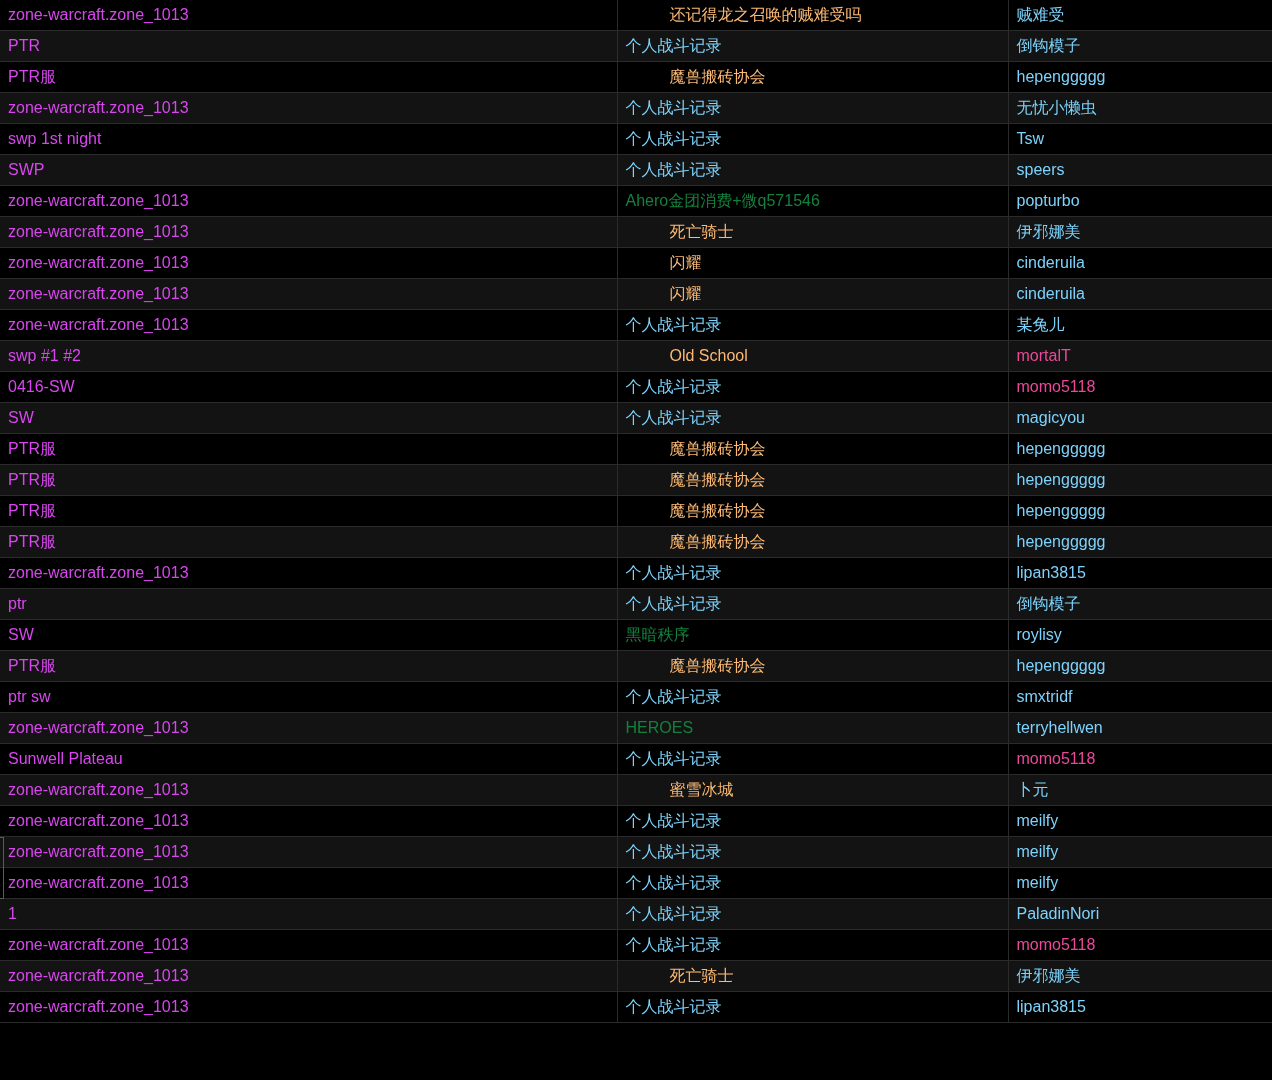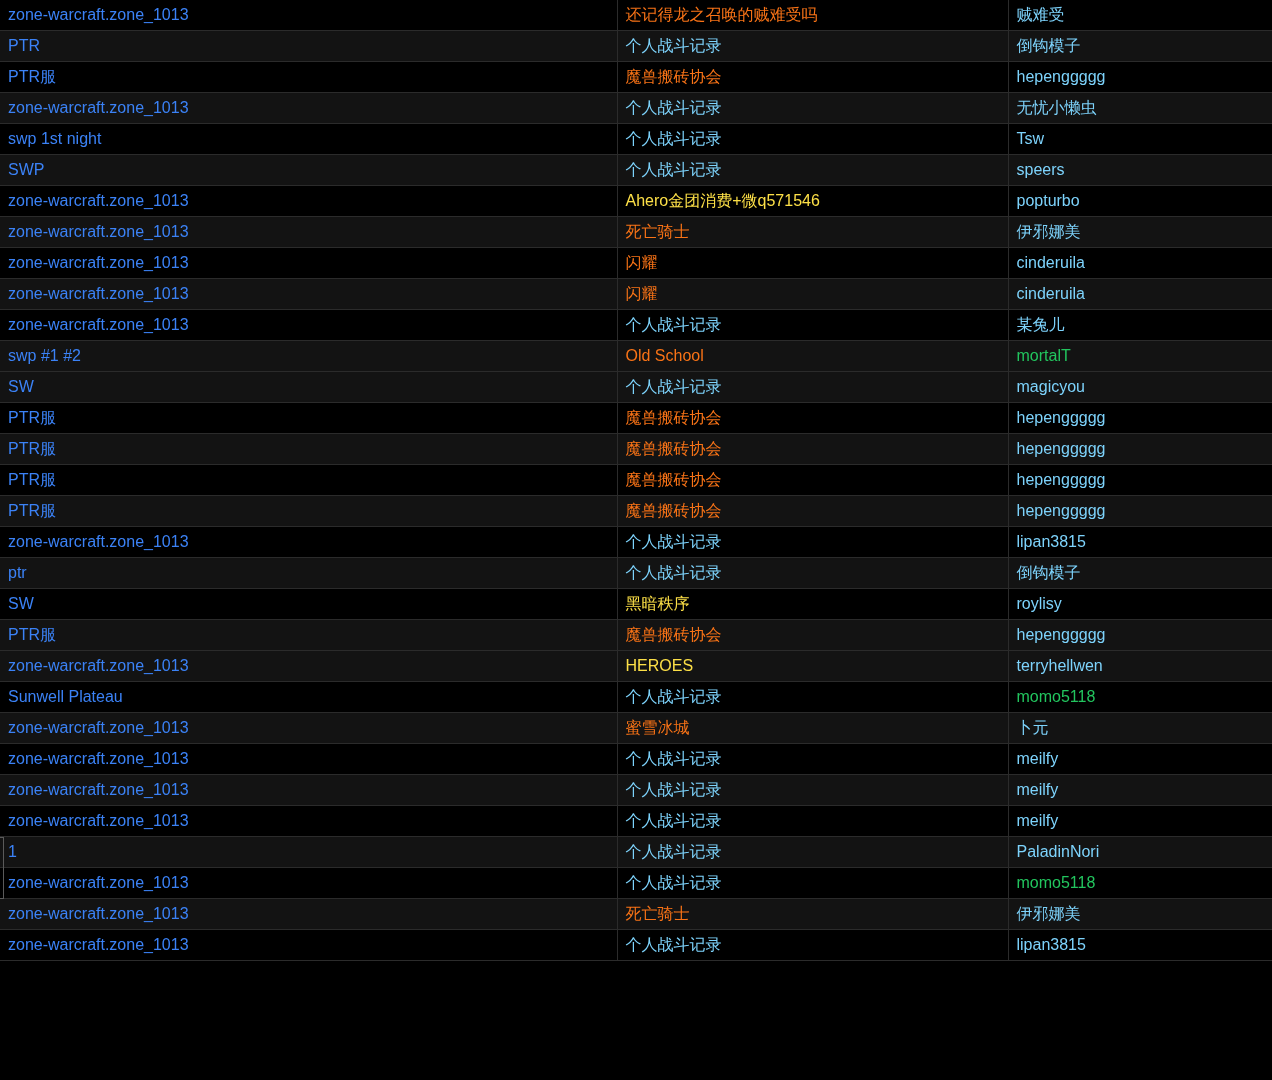--- a/index.html
+++ b/index.html
@@ -35,24 +35,24 @@
     height: 30px;
     white-space: nowrap;
     overflow: hidden;
     border-bottom: 1px solid #2b2b2b;
     border-right: 1px solid #2b2b2b;
     vertical-align: middle;
   }
   #log-table td.last { border-right: none; }
 
   
-  .t-link    { color: #3b82f6; }
-  .t-red     { color: #f97316; }
-  .t-blue    { color: #fde047; }
-  .t-gold    { color: #22c55e; }
+  .t-link    { color: #d946ef; }
+  .t-red     { color: #fdba74; margin-left: 44px; }
+  .t-blue    { color: #15803d; }
+  .t-gold    { color: #ec4899; }
   .t-white   { color: #7dd3fc; }
 
   
   .focus-rail {
     position: absolute;
     left: 0;
     width: 4px;
     border: 1px solid #5a5a5a;
     border-left: none;
     box-sizing: border-box;
@@ -124,20 +124,25 @@
         <tr class="odd">
           <td><span class="t-link">zone-warcraft.zone_1013</span></td>
           <td><span class="t-white">个人战斗记录</span></td>
           <td class="last"><span class="t-white">某兔儿</span></td>
         </tr>
         <tr class="even">
           <td><span class="t-link">swp #1 #2</span></td>
           <td><span class="t-red">Old School</span></td>
           <td class="last"><span class="t-gold">mortalT</span></td>
         </tr>
+        <tr class="odd">
+          <td><span class="t-link">0416-SW</span></td>
+          <td><span class="t-white">个人战斗记录</span></td>
+          <td class="last"><span class="t-gold">momo5118</span></td>
+        </tr>
         <tr class="even">
           <td><span class="t-link">SW</span></td>
           <td><span class="t-white">个人战斗记录</span></td>
           <td class="last"><span class="t-white">magicyou</span></td>
         </tr>
         <tr class="odd">
           <td><span class="t-link">PTR服</span></td>
           <td><span class="t-red">魔兽搬砖协会</span></td>
           <td class="last"><span class="t-white">hepenggggg</span></td>
         </tr>
@@ -168,20 +173,25 @@
         </tr>
         <tr class="odd">
           <td><span class="t-link">SW</span></td>
           <td><span class="t-blue">黑暗秩序</span></td>
           <td class="last"><span class="t-white">roylisy</span></td>
         </tr>
         <tr class="even">
           <td><span class="t-link">PTR服</span></td>
           <td><span class="t-red">魔兽搬砖协会</span></td>
           <td class="last"><span class="t-white">hepenggggg</span></td>
+        </tr>
+        <tr class="odd">
+          <td><span class="t-link">ptr sw</span></td>
+          <td><span class="t-white">个人战斗记录</span></td>
+          <td class="last"><span class="t-white">smxtridf</span></td>
         </tr>
         <tr class="even">
           <td><span class="t-link">zone-warcraft.zone_1013</span></td>
           <td><span class="t-blue">HEROES</span></td>
           <td class="last"><span class="t-white">terryhellwen</span></td>
         </tr>
         <tr class="odd">
           <td><span class="t-link">Sunwell Plateau</span></td>
           <td><span class="t-white">个人战斗记录</span></td>
           <td class="last"><span class="t-gold">momo5118</span></td>

